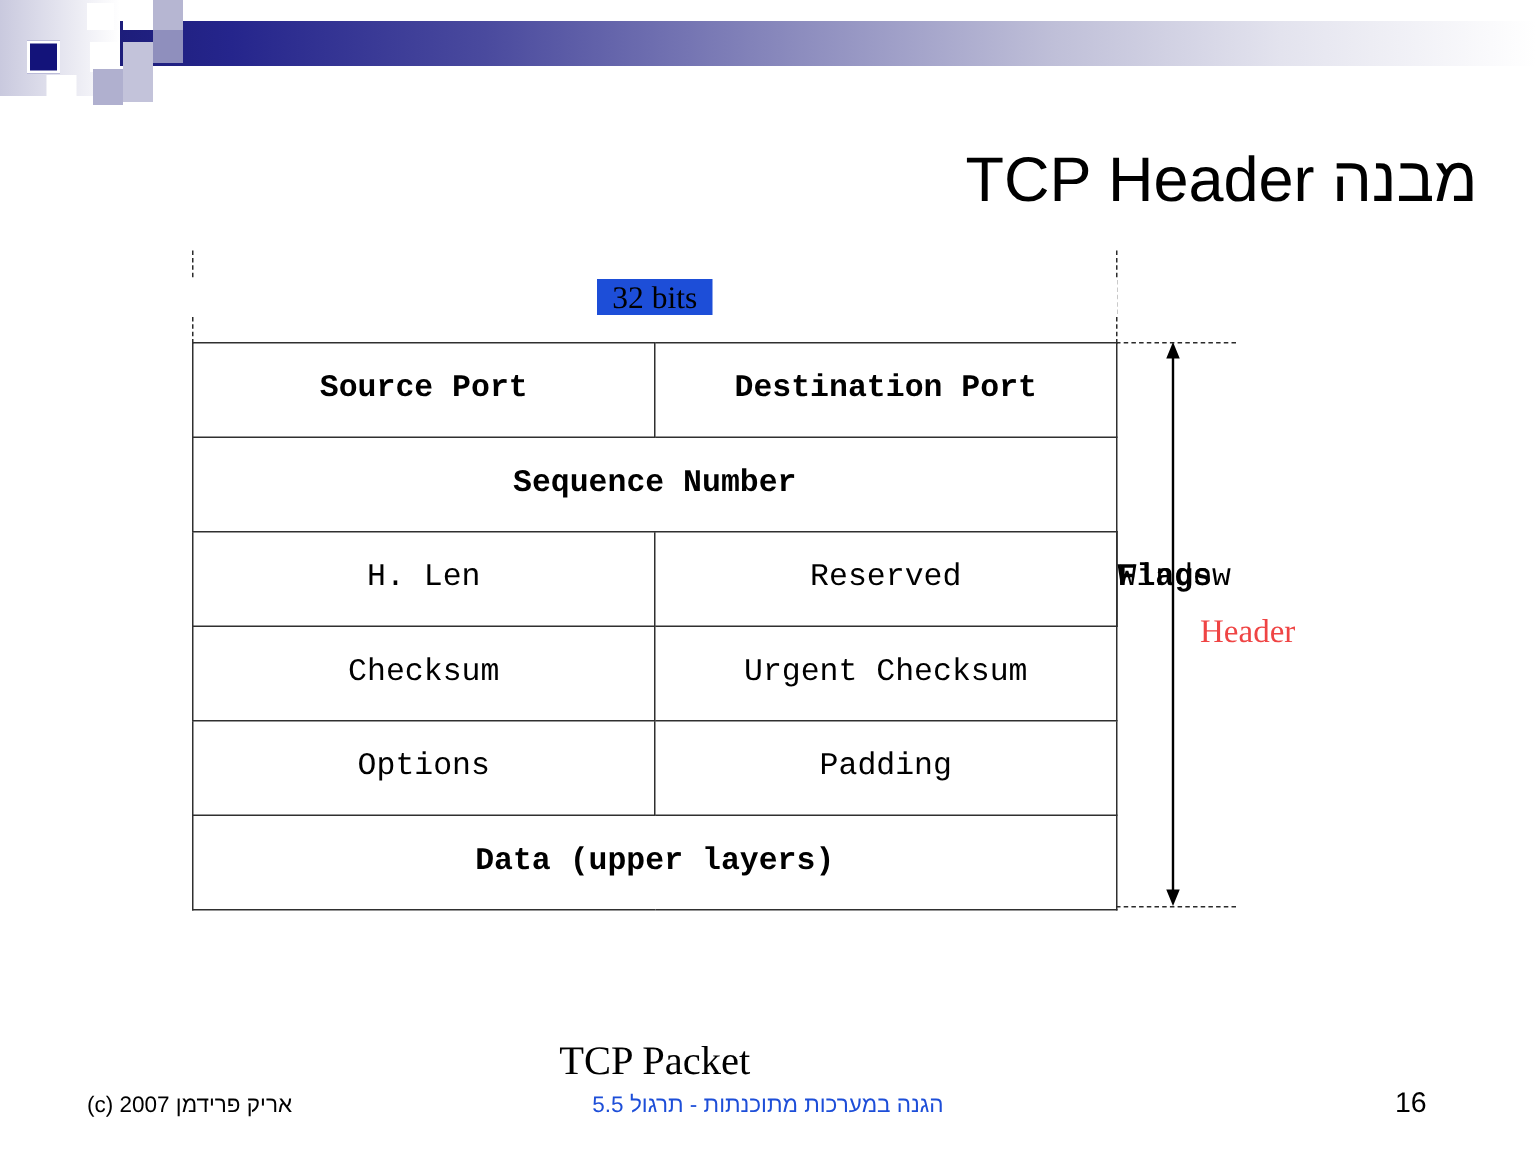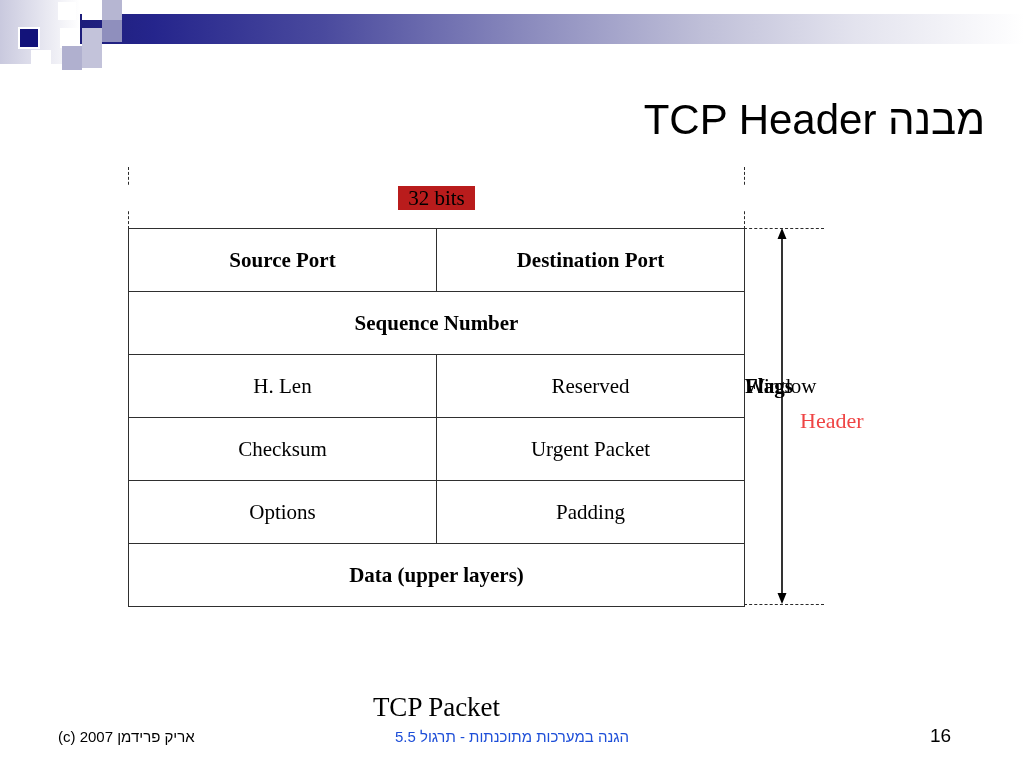--- a/index.html
+++ b/index.html
@@ -100,36 +100,36 @@
     top: 186px;
     width: 617px;
     text-align: center;
     font-family: "Liberation Serif", serif;
     font-size: 21px;
     color: #000000;
     background: #ffffff;
     padding: 0 8px;
     box-sizing: border-box;
   }
-  #bits-label span { background: #b91c1c; padding: 0 10px; }
+  #bits-label span { background: #1d4ed8; padding: 0 10px; }
 
   
   #packet-table {
     position: absolute;
     left: 128px;
     top: 228px;
     width: 617px;
     border-collapse: collapse;
     table-layout: fixed;
   }
   #packet-table td {
     border: 1px solid #2f2f2f;
     text-align: center;
     vertical-align: middle;
-    font-family: Liberation Serif, serif;
+    font-family: Liberation Mono, monospace;
     font-size: 21px;
     color: #000000;
     padding: 0;
     height: 62px;
     line-height: 62px;
     white-space: nowrap;
   }
   #packet-table td.bold { font-weight: bold; }
 
   
@@ -244,21 +244,21 @@
           <td class="bold" colspan="2" style="width: 100%;">Sequence Number</td>
         </tr>
         <tr>
           <td style="width: 12.2%;">H. Len</td>
           <td style="width: 19.3%;">Reserved</td>
           <td class="bold" style="width: 18.6%;">Flags</td>
           <td style="width: 49.9%;">Window</td>
         </tr>
         <tr>
           <td style="width: 50%;">Checksum</td>
-          <td style="width: 50%;">Urgent Packet</td>
+          <td style="width: 50%;">Urgent Checksum</td>
         </tr>
         <tr>
           <td style="width: 71.6%;">Options</td>
           <td style="width: 28.4%;">Padding</td>
         </tr>
         <tr>
           <td class="bold" colspan="2" style="width: 100%;">Data (upper layers)</td>
         </tr>
       </tbody>
   </table>

